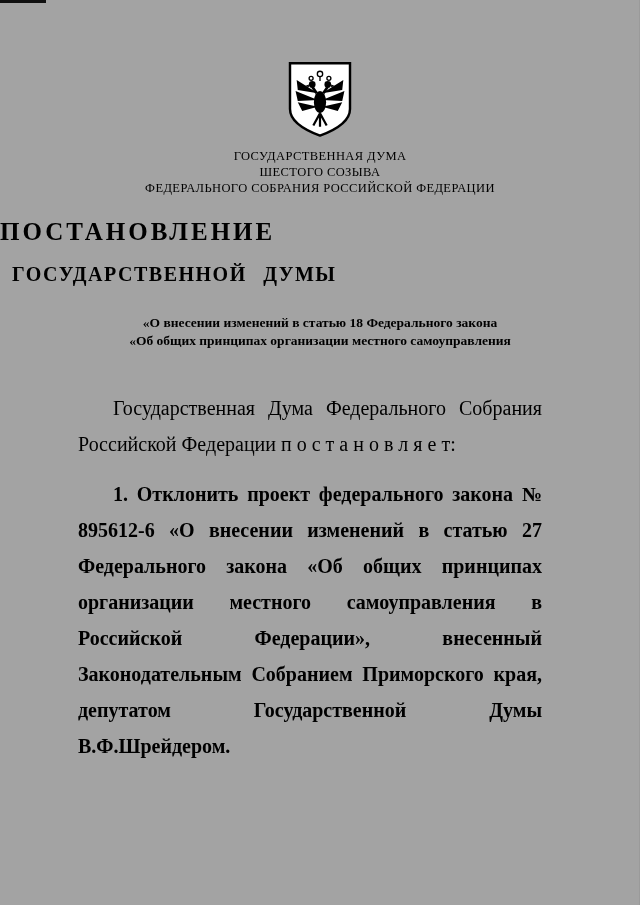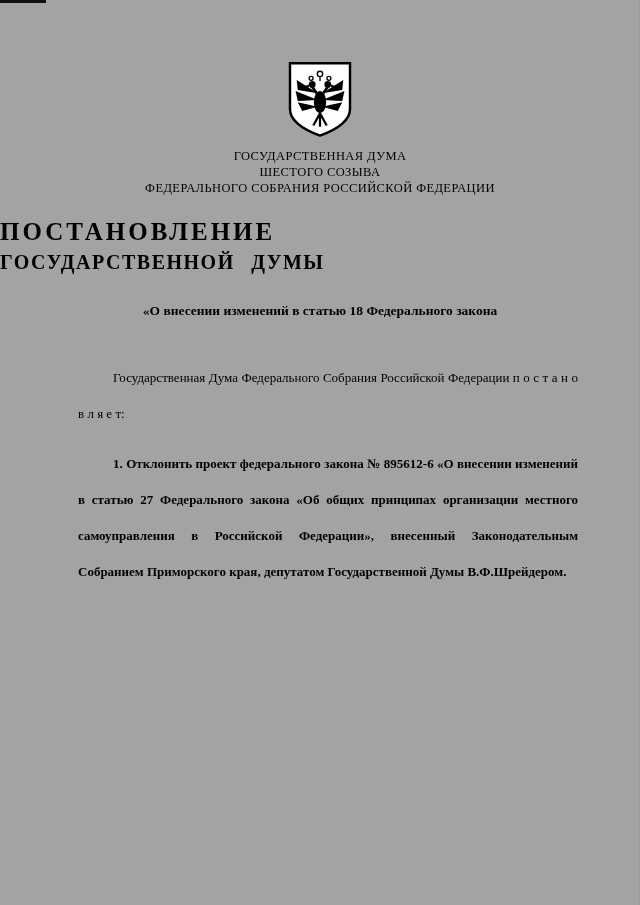--- a/index.html
+++ b/index.html
@@ -48,38 +48,38 @@
     margin-top: 20px;
   }
   .doc-title1 {
     margin: 0;
     font-size: 25px;
     font-weight: bold;
     letter-spacing: 3px;
     line-height: 32px;
   }
   .doc-title2 {
-    margin: 0;
+    margin: 12px;
     font-size: 20px;
     font-weight: bold;
     letter-spacing: 1.5px;
     word-spacing: 10px;
     line-height: 28px;
   }
   .subject-block {
     margin-top: 26px;
     text-align: center;
     font-weight: bold;
     font-size: 13.5px;
     line-height: 18px;
   }
   .body-block {
     margin-top: 40px;
-    padding: 0 62px 0 78px;
-    font-size: 13px;
+    padding: 0 98px 0 78px;
+    font-size: 20px;
     line-height: 36px;
     text-align: justify;
   }
   .para {
     margin: 0;
     text-indent: 35px;
   }
   .para.item-1 { margin-top: 14px; font-weight: bold; }
 </style>
 </head>
@@ -121,20 +121,21 @@
     <div>ФЕДЕРАЛЬНОГО СОБРАНИЯ РОССИЙСКОЙ ФЕДЕРАЦИИ</div>
   </div>
 
   <div class="doc-type-block">
     <h1 class="doc-title1">ПОСТАНОВЛЕНИЕ</h1>
     <h2 class="doc-title2">ГОСУДАРСТВЕННОЙ ДУМЫ</h2>
   </div>
 
   <div class="subject-block">
     <div>«О внесении изменений в статью 18 Федерального закона</div>
+    <div>«Об общих принципах организации местного самоуправления</div>
   </div>
 
   <div class="body-block">
     <p class="para intro">Государственная Дума Федерального Собрания Российской Федерации п о с т а н о в л я е т:</p>
     <p class="para item-1">1. Отклонить проект федерального закона № 895612-6 «О внесении изменений в статью 27 Федерального закона «Об общих принципах организации местного самоуправления в Российской Федерации», внесенный Законодательным Собранием Приморского края, депутатом Государственной Думы В.Ф.Шрейдером.</p>
   </div>
 
 </div>
 
 </body></html>

